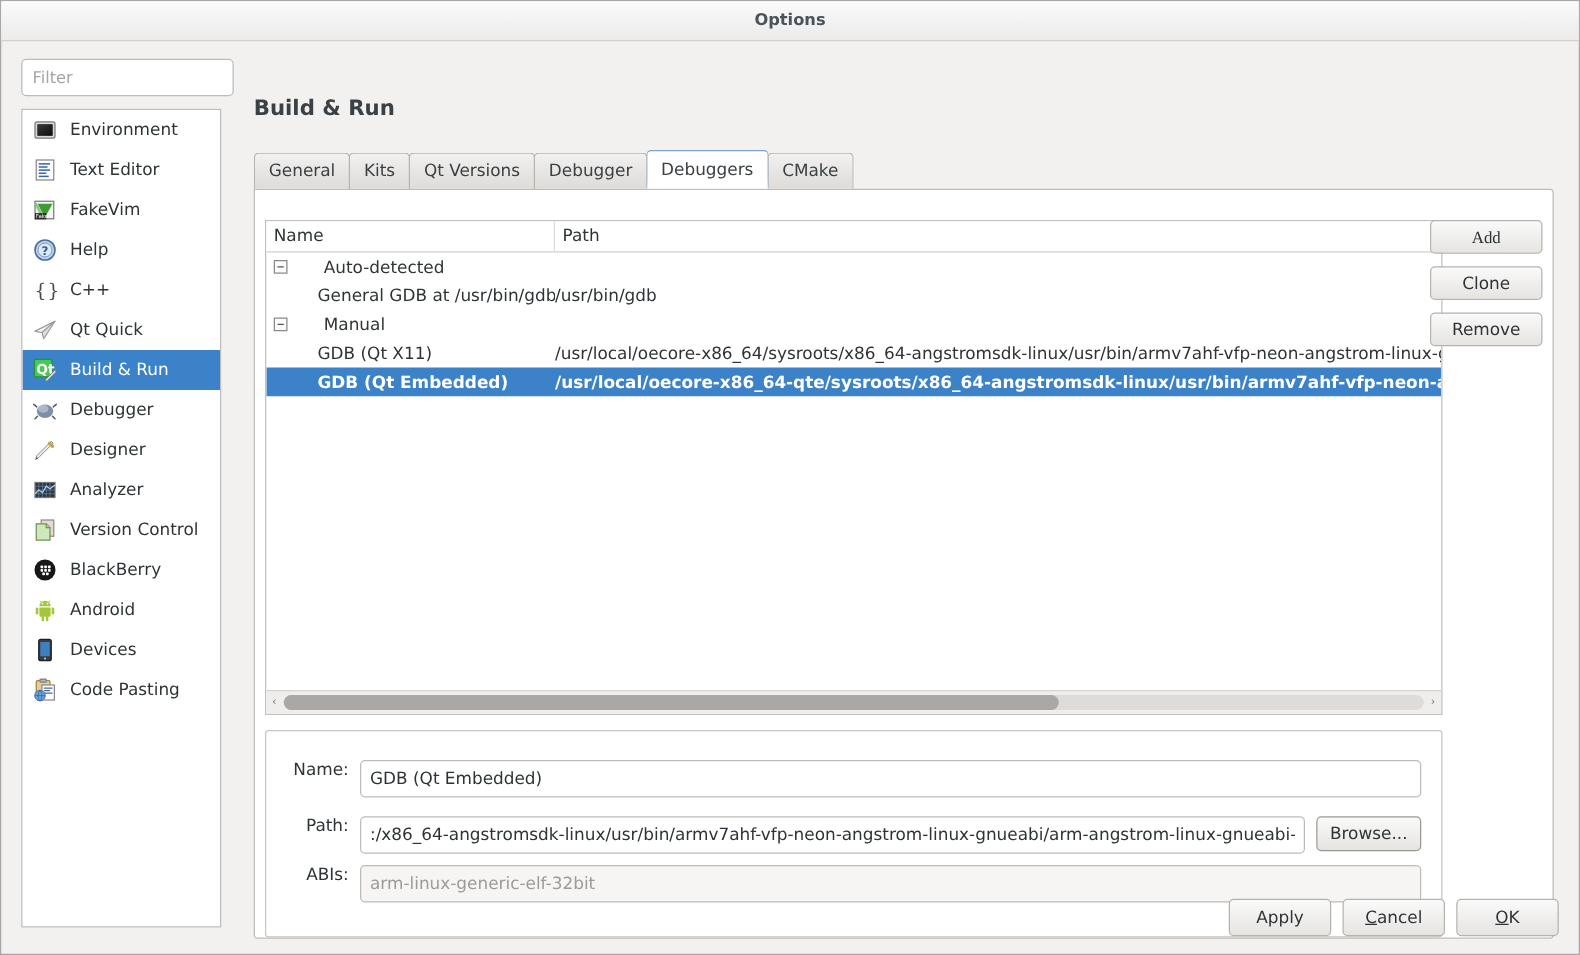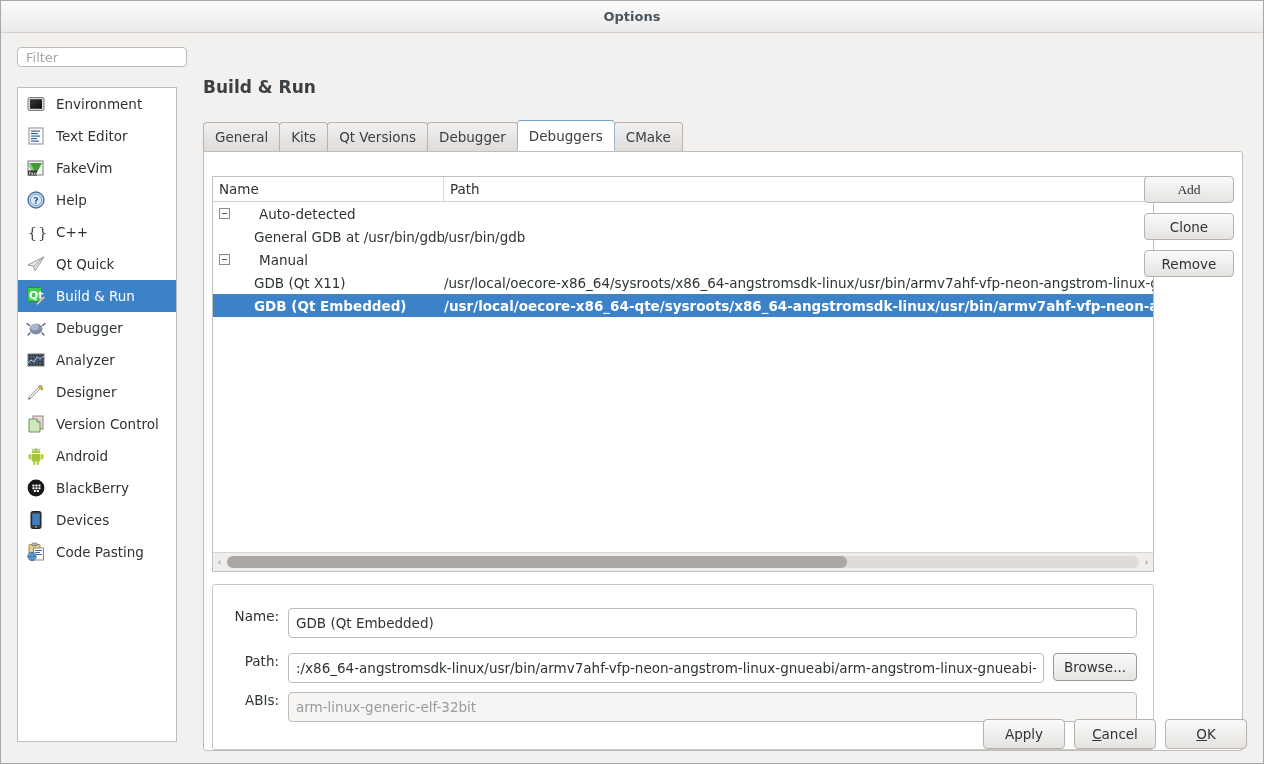--- a/index.html
+++ b/index.html
@@ -37,21 +37,21 @@
     padding: 12px 16px 0 16px;
   }
 
   
   #leftcol {
     position: absolute;
     left: 16px; top: 13px;
     width: 170px; height: 695px;
   }
   #filter {
-    width: 170px; height: 20px;
+    width: 170px; height: 30px;
     border: 1px solid #bfbcb8;
     border-radius: 4px;
     background: #fff;
     padding: 0 8px;
     font-size: 13px;
     color: #0f766e;
     font-family: "DejaVu Sans", sans-serif;
   }
   #filter::placeholder { color: #a5a5a5; }
   #catlist {
@@ -426,82 +426,82 @@
                 <ellipse cx="10" cy="11" rx="6.5" ry="5.4" fill="#7d8fa8"></ellipse>
                 <ellipse cx="8.6" cy="9" rx="4.2" ry="3.2" fill="#b6c2d4" opacity="0.8"></ellipse>
                 <path d="M3.4 7.5 L1 5.5 M16.6 7.5 L19 5.5 M4 15 L2 17 M16 15 L18 17" stroke="#4d5a6b" stroke-width="1.2" stroke-linecap="round"></path>
               </svg>
             </span>
             <span>Debugger</span>
           </div>
           <div class="cat-item">
             <span class="cat-icon">
               <svg class="ic" viewBox="0 0 20 20" xmlns="http://www.w3.org/2000/svg">
+                <path d="M2.5 17.5 L5 16 L16.5 4.5 L15 3 L3.5 14.5 Z" fill="#ececec" stroke="#8a8a8a" stroke-width="0.8"></path>
+                <path d="M13.5 4.5 L16 7" stroke="#c9a24d" stroke-width="2.6" stroke-linecap="round"></path>
+                <path d="M2.5 17.5 L4.4 16.8 L3.3 15.7 Z" fill="#444"></path>
+              </svg>
+            </span>
+            <span>Designer</span>
+          </div>
+          <div class="cat-item">
+            <span class="cat-icon">
+              <svg class="ic" viewBox="0 0 20 20" xmlns="http://www.w3.org/2000/svg">
                 <rect x="2" y="4" width="16" height="12" fill="#2c3540" stroke="#767676"></rect>
                 <g stroke="#6b7d92" stroke-width="0.6">
                   <path d="M5 4v12M8 4v12M11 4v12M14 4v12M2 7h16M2 10h16M2 13h16"></path>
                 </g>
                 <path d="M2 13 L5 10 L8 12 L11 7 L14 9 L18 6" stroke="#9fd0ff" stroke-width="1" fill="none"></path>
               </svg>
             </span>
             <span>Analyzer</span>
           </div>
           <div class="cat-item">
             <span class="cat-icon">
               <svg class="ic" viewBox="0 0 20 20" xmlns="http://www.w3.org/2000/svg">
-                <path d="M2.5 17.5 L5 16 L16.5 4.5 L15 3 L3.5 14.5 Z" fill="#ececec" stroke="#8a8a8a" stroke-width="0.8"></path>
-                <path d="M13.5 4.5 L16 7" stroke="#c9a24d" stroke-width="2.6" stroke-linecap="round"></path>
-                <path d="M2.5 17.5 L4.4 16.8 L3.3 15.7 Z" fill="#444"></path>
-              </svg>
-            </span>
-            <span>Designer</span>
-          </div>
-          <div class="cat-item">
-            <span class="cat-icon">
-              <svg class="ic" viewBox="0 0 20 20" xmlns="http://www.w3.org/2000/svg">
                 <rect x="7" y="2" width="10" height="13" fill="#e8d8d8" stroke="#9a8484"></rect>
                 <path d="M3 5 h8 l3 3 v10 H3 Z" fill="#cfe7bd" stroke="#6f9454"></path>
                 <path d="M11 5 v3 h3" fill="#b9d6a2" stroke="#6f9454"></path>
               </svg>
             </span>
             <span>Version Control</span>
-          </div>
-          <div class="cat-item">
-            <span class="cat-icon">
-              <svg class="ic" viewBox="0 0 20 20" xmlns="http://www.w3.org/2000/svg">
-                <path d="M5.5 8 h9 v6.2 a1.2 1.2 0 0 1 -1.2 1.2 h-6.6 a1.2 1.2 0 0 1 -1.2 -1.2 Z" fill="#a4c639"></path>
-                <path d="M5.5 7 a4.5 4.5 0 0 1 9 0 Z" fill="#a4c639"></path>
-                <circle cx="8" cy="4.8" r="0.7" fill="#fff"></circle>
-                <circle cx="12" cy="4.8" r="0.7" fill="#fff"></circle>
-                <rect x="2.6" y="8" width="2.1" height="5.6" rx="1" fill="#a4c639"></rect>
-                <rect x="15.3" y="8" width="2.1" height="5.6" rx="1" fill="#a4c639"></rect>
-                <rect x="7.3" y="15" width="2" height="4" rx="0.9" fill="#a4c639"></rect>
-                <rect x="10.7" y="15" width="2" height="4" rx="0.9" fill="#a4c639"></rect>
-                <path d="M6 2.5 L7.2 4 M14 2.5 L12.8 4" stroke="#a4c639" stroke-width="0.8"></path>
-              </svg>
-            </span>
-            <span>Android</span>
           </div>
           <div class="cat-item">
             <span class="cat-icon">
               <svg class="ic" viewBox="0 0 20 20" xmlns="http://www.w3.org/2000/svg">
                 <circle cx="10" cy="10" r="8.4" fill="#171717"></circle>
                 <g fill="#ffffff">
                   <rect x="6.4" y="6.4" width="2.1" height="2.1" rx="0.5"></rect>
                   <rect x="9.4" y="6.4" width="2.1" height="2.1" rx="0.5"></rect>
                   <rect x="12.4" y="6.4" width="2.1" height="2.1" rx="0.5"></rect>
                   <rect x="6.4" y="9.2" width="2.1" height="2.1" rx="0.5"></rect>
                   <rect x="9.4" y="9.2" width="2.1" height="2.1" rx="0.5"></rect>
                   <rect x="12.4" y="9.2" width="2.1" height="2.1" rx="0.5"></rect>
                   <rect x="7.8" y="12" width="2.1" height="2.1" rx="0.5"></rect>
                   <rect x="10.8" y="12" width="2.1" height="2.1" rx="0.5"></rect>
                 </g>
               </svg>
             </span>
             <span>BlackBerry</span>
+          </div>
+          <div class="cat-item">
+            <span class="cat-icon">
+              <svg class="ic" viewBox="0 0 20 20" xmlns="http://www.w3.org/2000/svg">
+                <path d="M5.5 8 h9 v6.2 a1.2 1.2 0 0 1 -1.2 1.2 h-6.6 a1.2 1.2 0 0 1 -1.2 -1.2 Z" fill="#a4c639"></path>
+                <path d="M5.5 7 a4.5 4.5 0 0 1 9 0 Z" fill="#a4c639"></path>
+                <circle cx="8" cy="4.8" r="0.7" fill="#fff"></circle>
+                <circle cx="12" cy="4.8" r="0.7" fill="#fff"></circle>
+                <rect x="2.6" y="8" width="2.1" height="5.6" rx="1" fill="#a4c639"></rect>
+                <rect x="15.3" y="8" width="2.1" height="5.6" rx="1" fill="#a4c639"></rect>
+                <rect x="7.3" y="15" width="2" height="4" rx="0.9" fill="#a4c639"></rect>
+                <rect x="10.7" y="15" width="2" height="4" rx="0.9" fill="#a4c639"></rect>
+                <path d="M6 2.5 L7.2 4 M14 2.5 L12.8 4" stroke="#a4c639" stroke-width="0.8"></path>
+              </svg>
+            </span>
+            <span>Android</span>
           </div>
           <div class="cat-item">
             <span class="cat-icon">
               <svg class="ic" viewBox="0 0 20 20" xmlns="http://www.w3.org/2000/svg">
                 <rect x="5" y="1.5" width="10" height="17" rx="1.6" fill="#3b3b3b" stroke="#1f1f1f"></rect>
                 <rect x="6.2" y="3.6" width="7.6" height="11.4" fill="#3f7fc1"></rect>
                 <circle cx="10" cy="16.8" r="0.9" fill="#bdbdbd"></circle>
               </svg>
             </span>
             <span>Devices</span>

